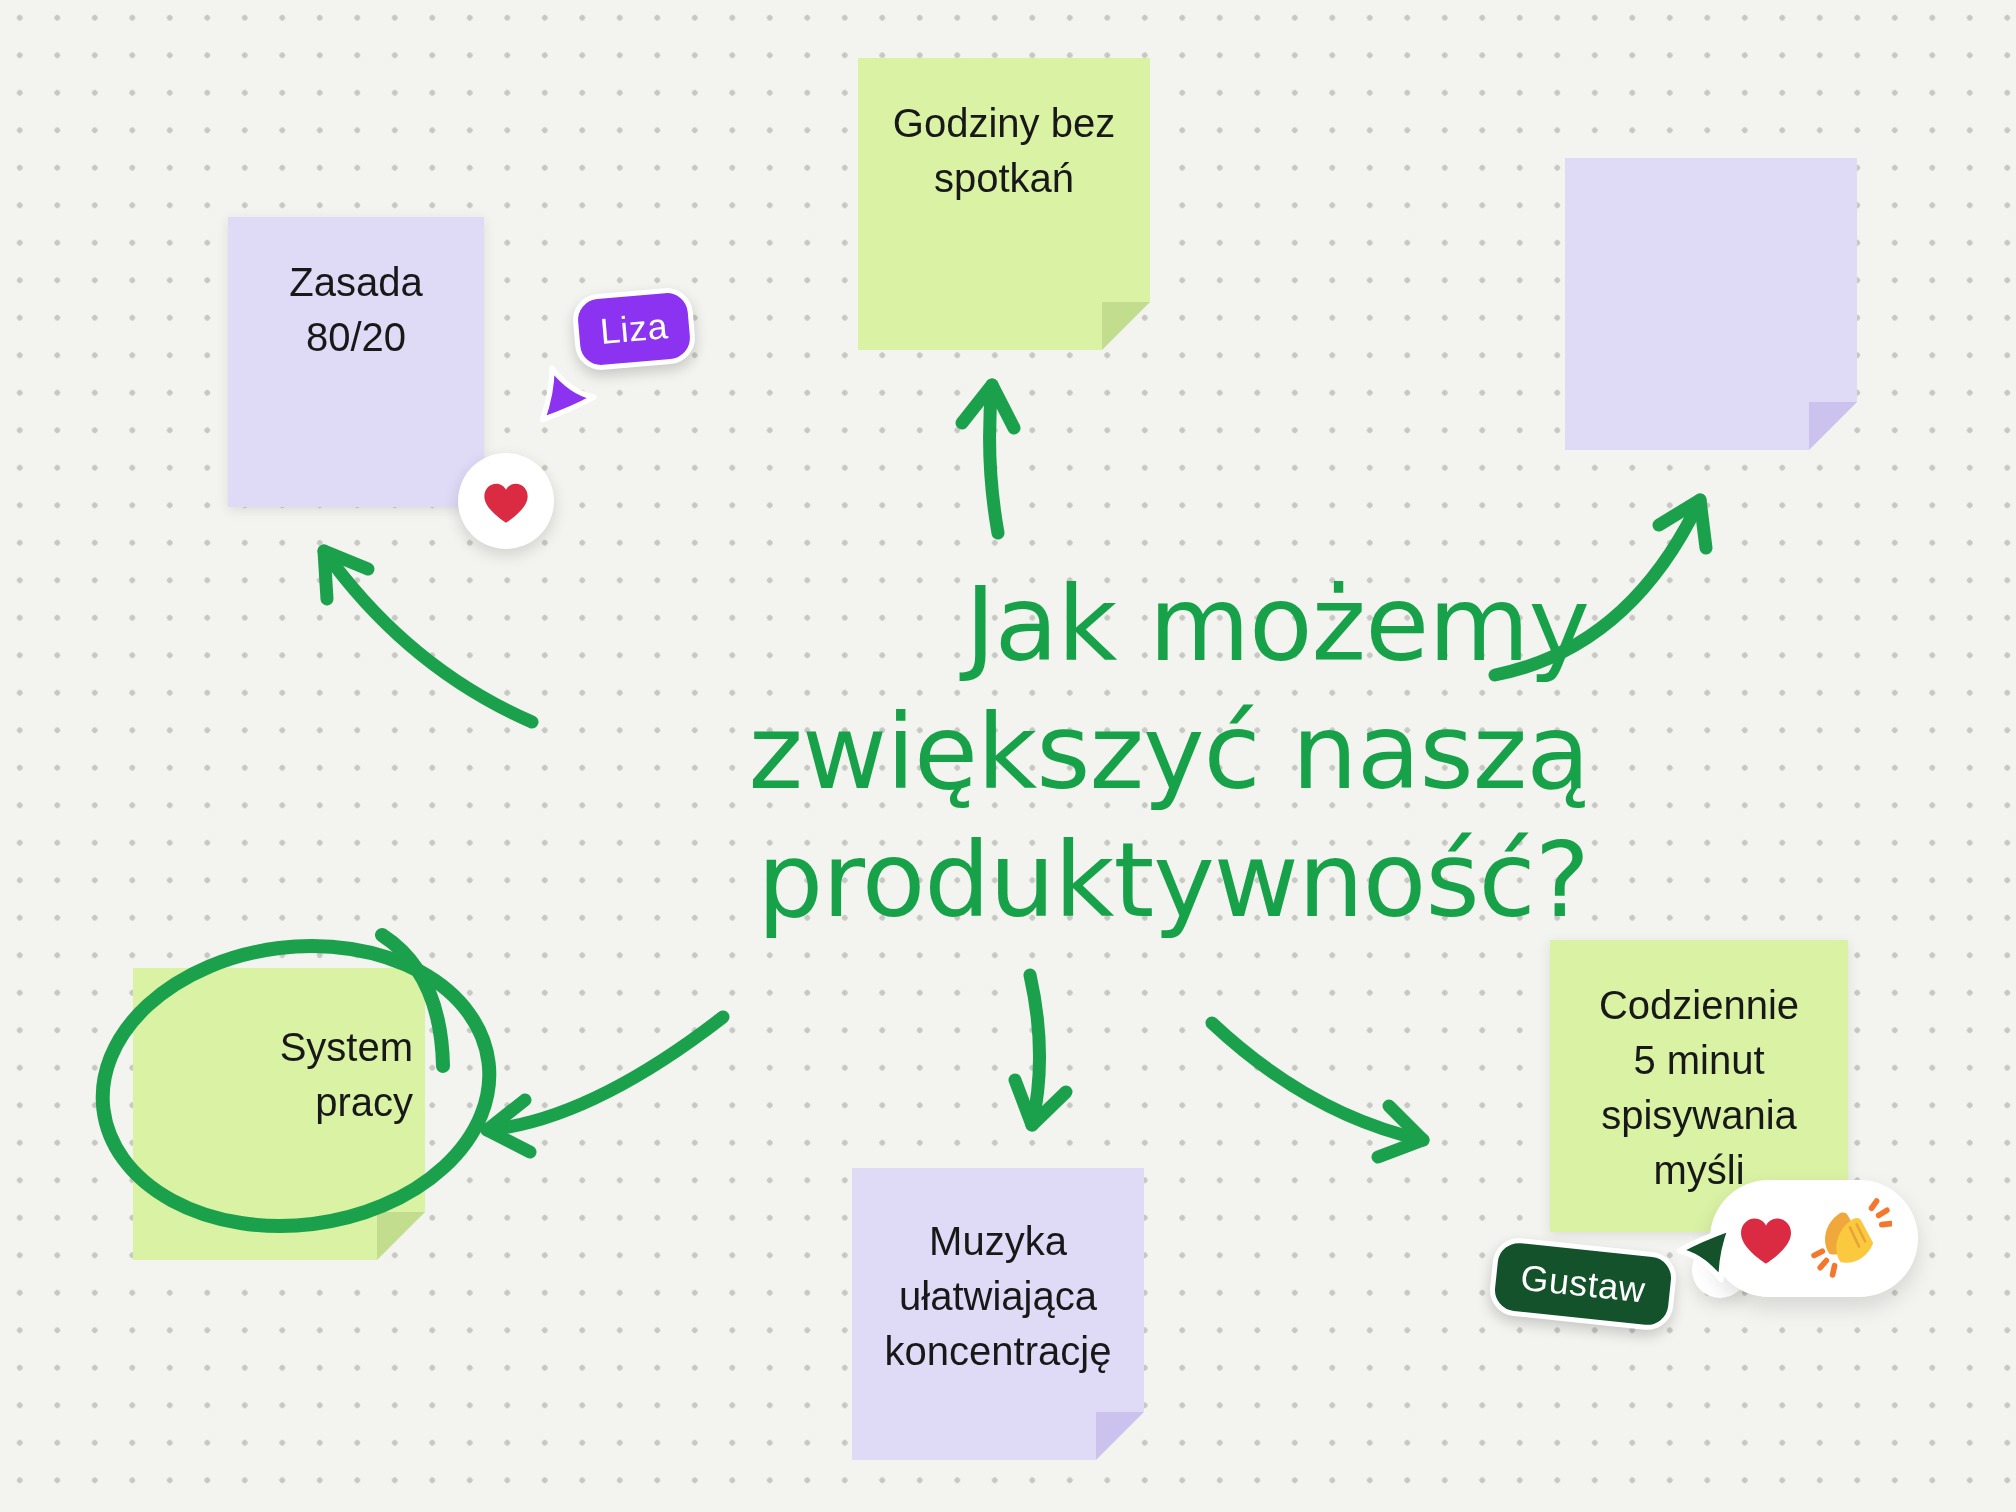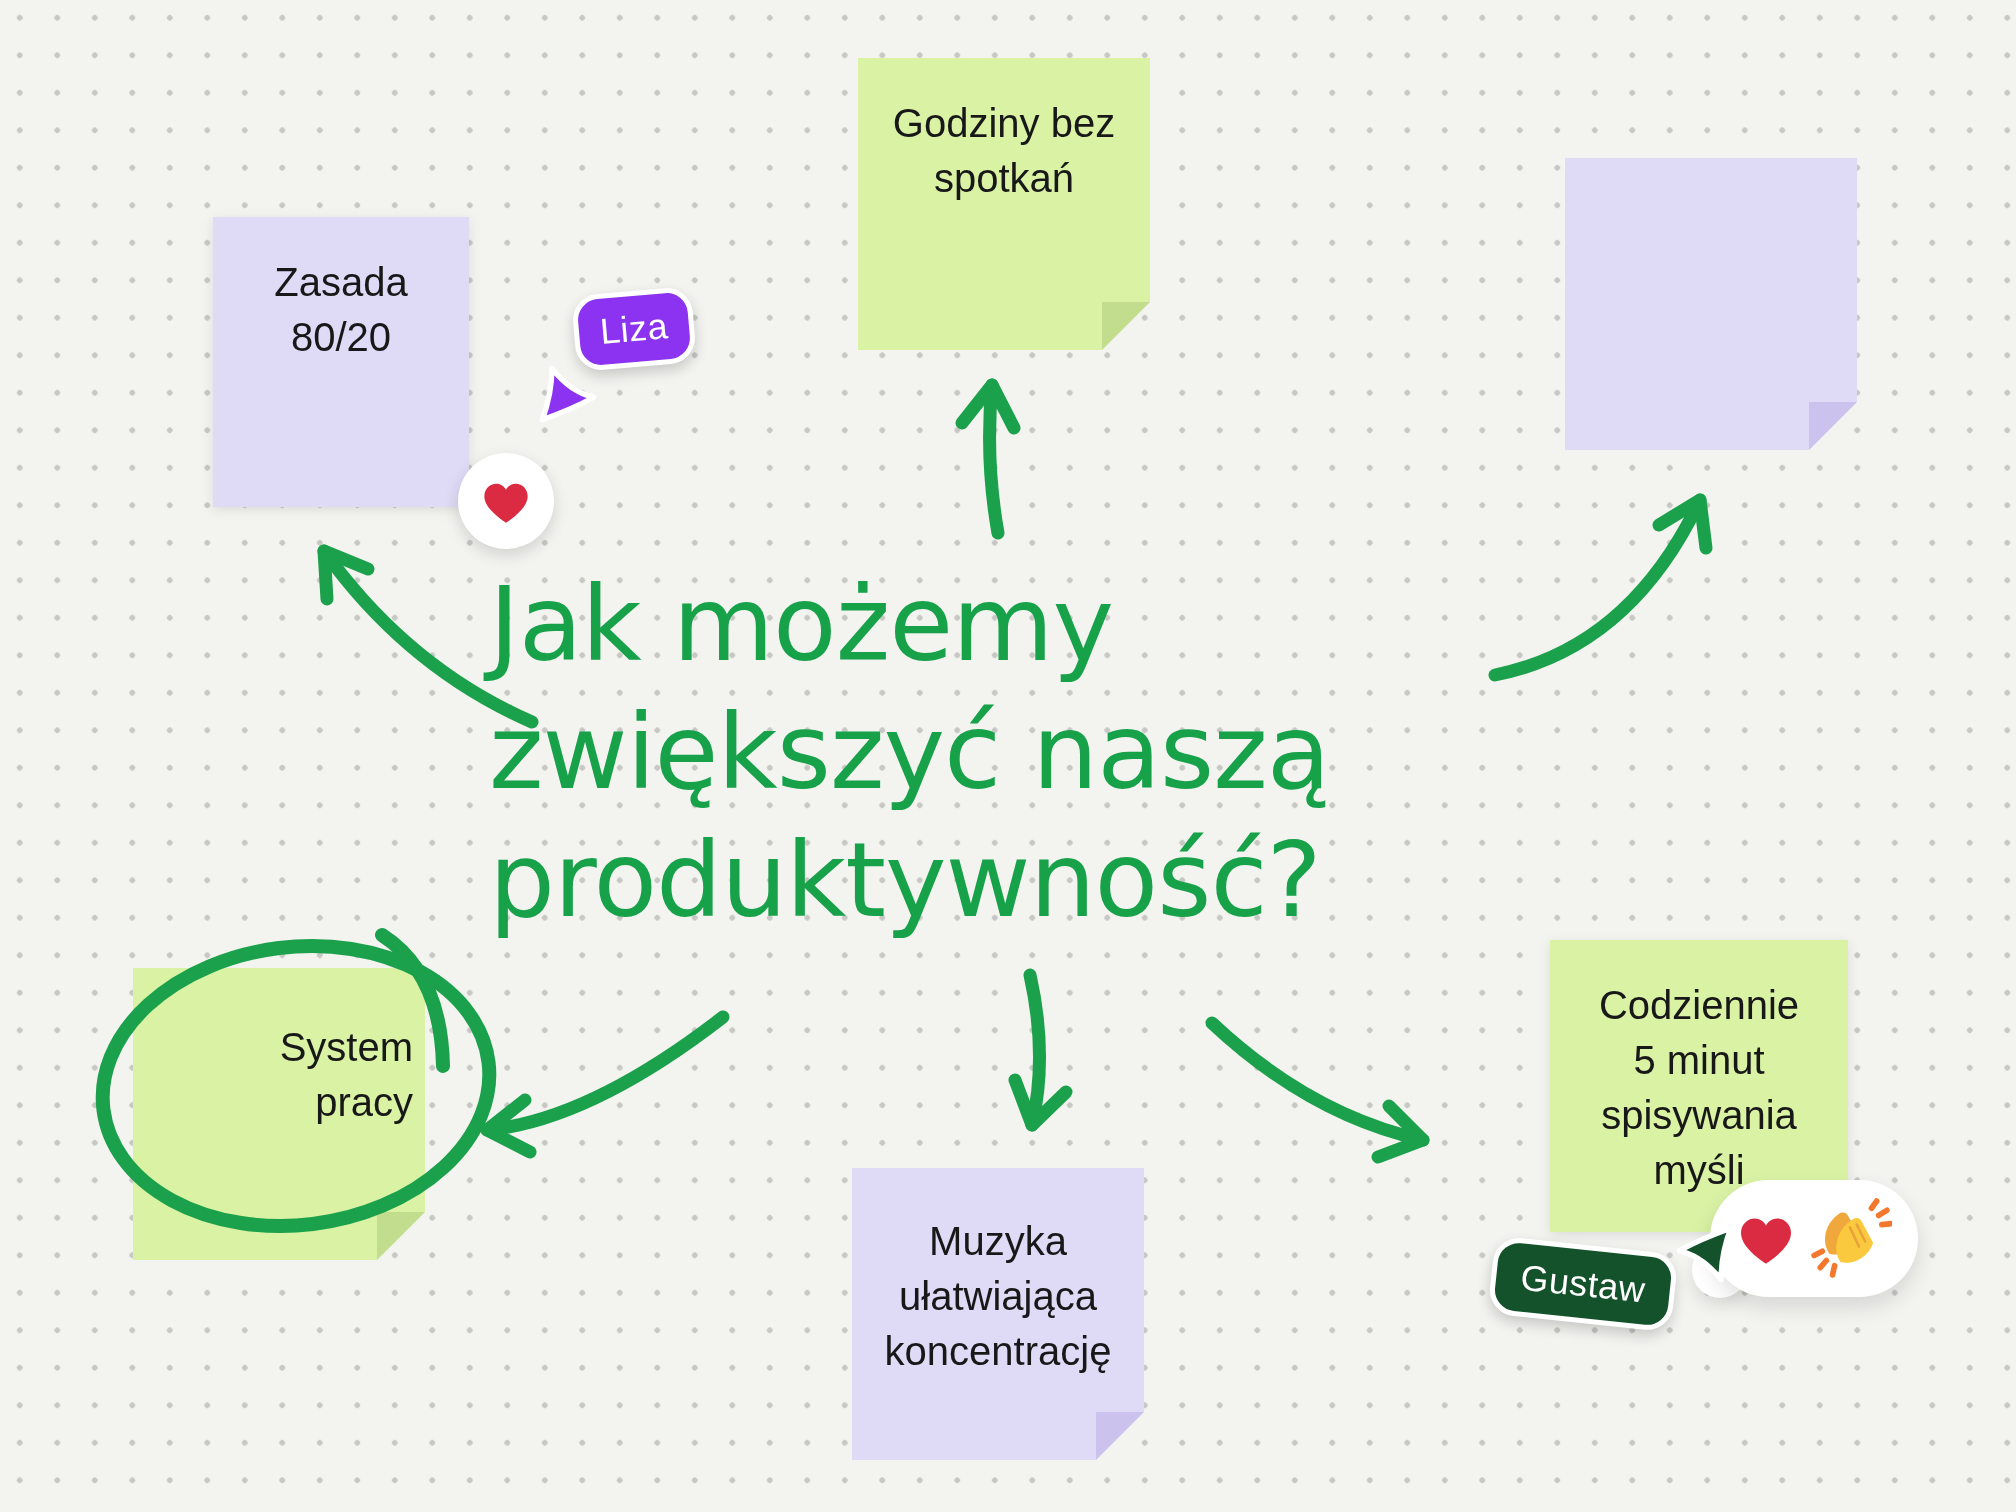--- a/index.html
+++ b/index.html
@@ -6,21 +6,21 @@
   body{
     width:2016px;height:1512px;overflow:hidden;position:relative;
     font-family:"Liberation Sans",sans-serif;
     background-color:#F3F3F0;
     background-image:radial-gradient(circle,#C7C7C4 2.6px,transparent 3px);
     background-size:37.5px 37.5px;
     background-position:1px -1px;
   }
   .board-title{
     position:absolute;left:489px;top:560px;width:1100px;
-    text-align:left;white-space:pre-line;
+    text-align:right;white-space:pre-line;
     font-family:"DejaVu Sans",sans-serif;
     font-size:104px;line-height:128px;font-weight:500;letter-spacing:-1px;
     color:#17A24A;
   }
   .note{
     position:absolute;width:292px;height:292px;box-sizing:border-box;
     filter:drop-shadow(0 3px 6px rgba(20,20,20,.10));
     padding-left:32px;
   }
   .note.green{background:#D9F2A4;}
@@ -63,21 +63,21 @@
   }
   .heart-icon{color:#DB2B42;}
 </style>
 </head>
 <body>
 
 <div class="board-title">Jak możemy
 zwiększyć naszą
 produktywność?</div>
 
-<div class="note lavender" style="left:213px;top:217px;width:256px;height:290px;">
+<div class="note lavender" style="left:228px;top:217px;width:256px;height:290px;">
   <div class="note-text">Zasada 80/20</div>
 </div>
 
 <div class="note green folded" style="left:858px;top:58px;">
   <div class="note-text">Godziny bez
 spotkań</div>
   <div class="fold"></div>
 </div>
 
 <div class="note lavender folded" style="left:1565px;top:158px;">

